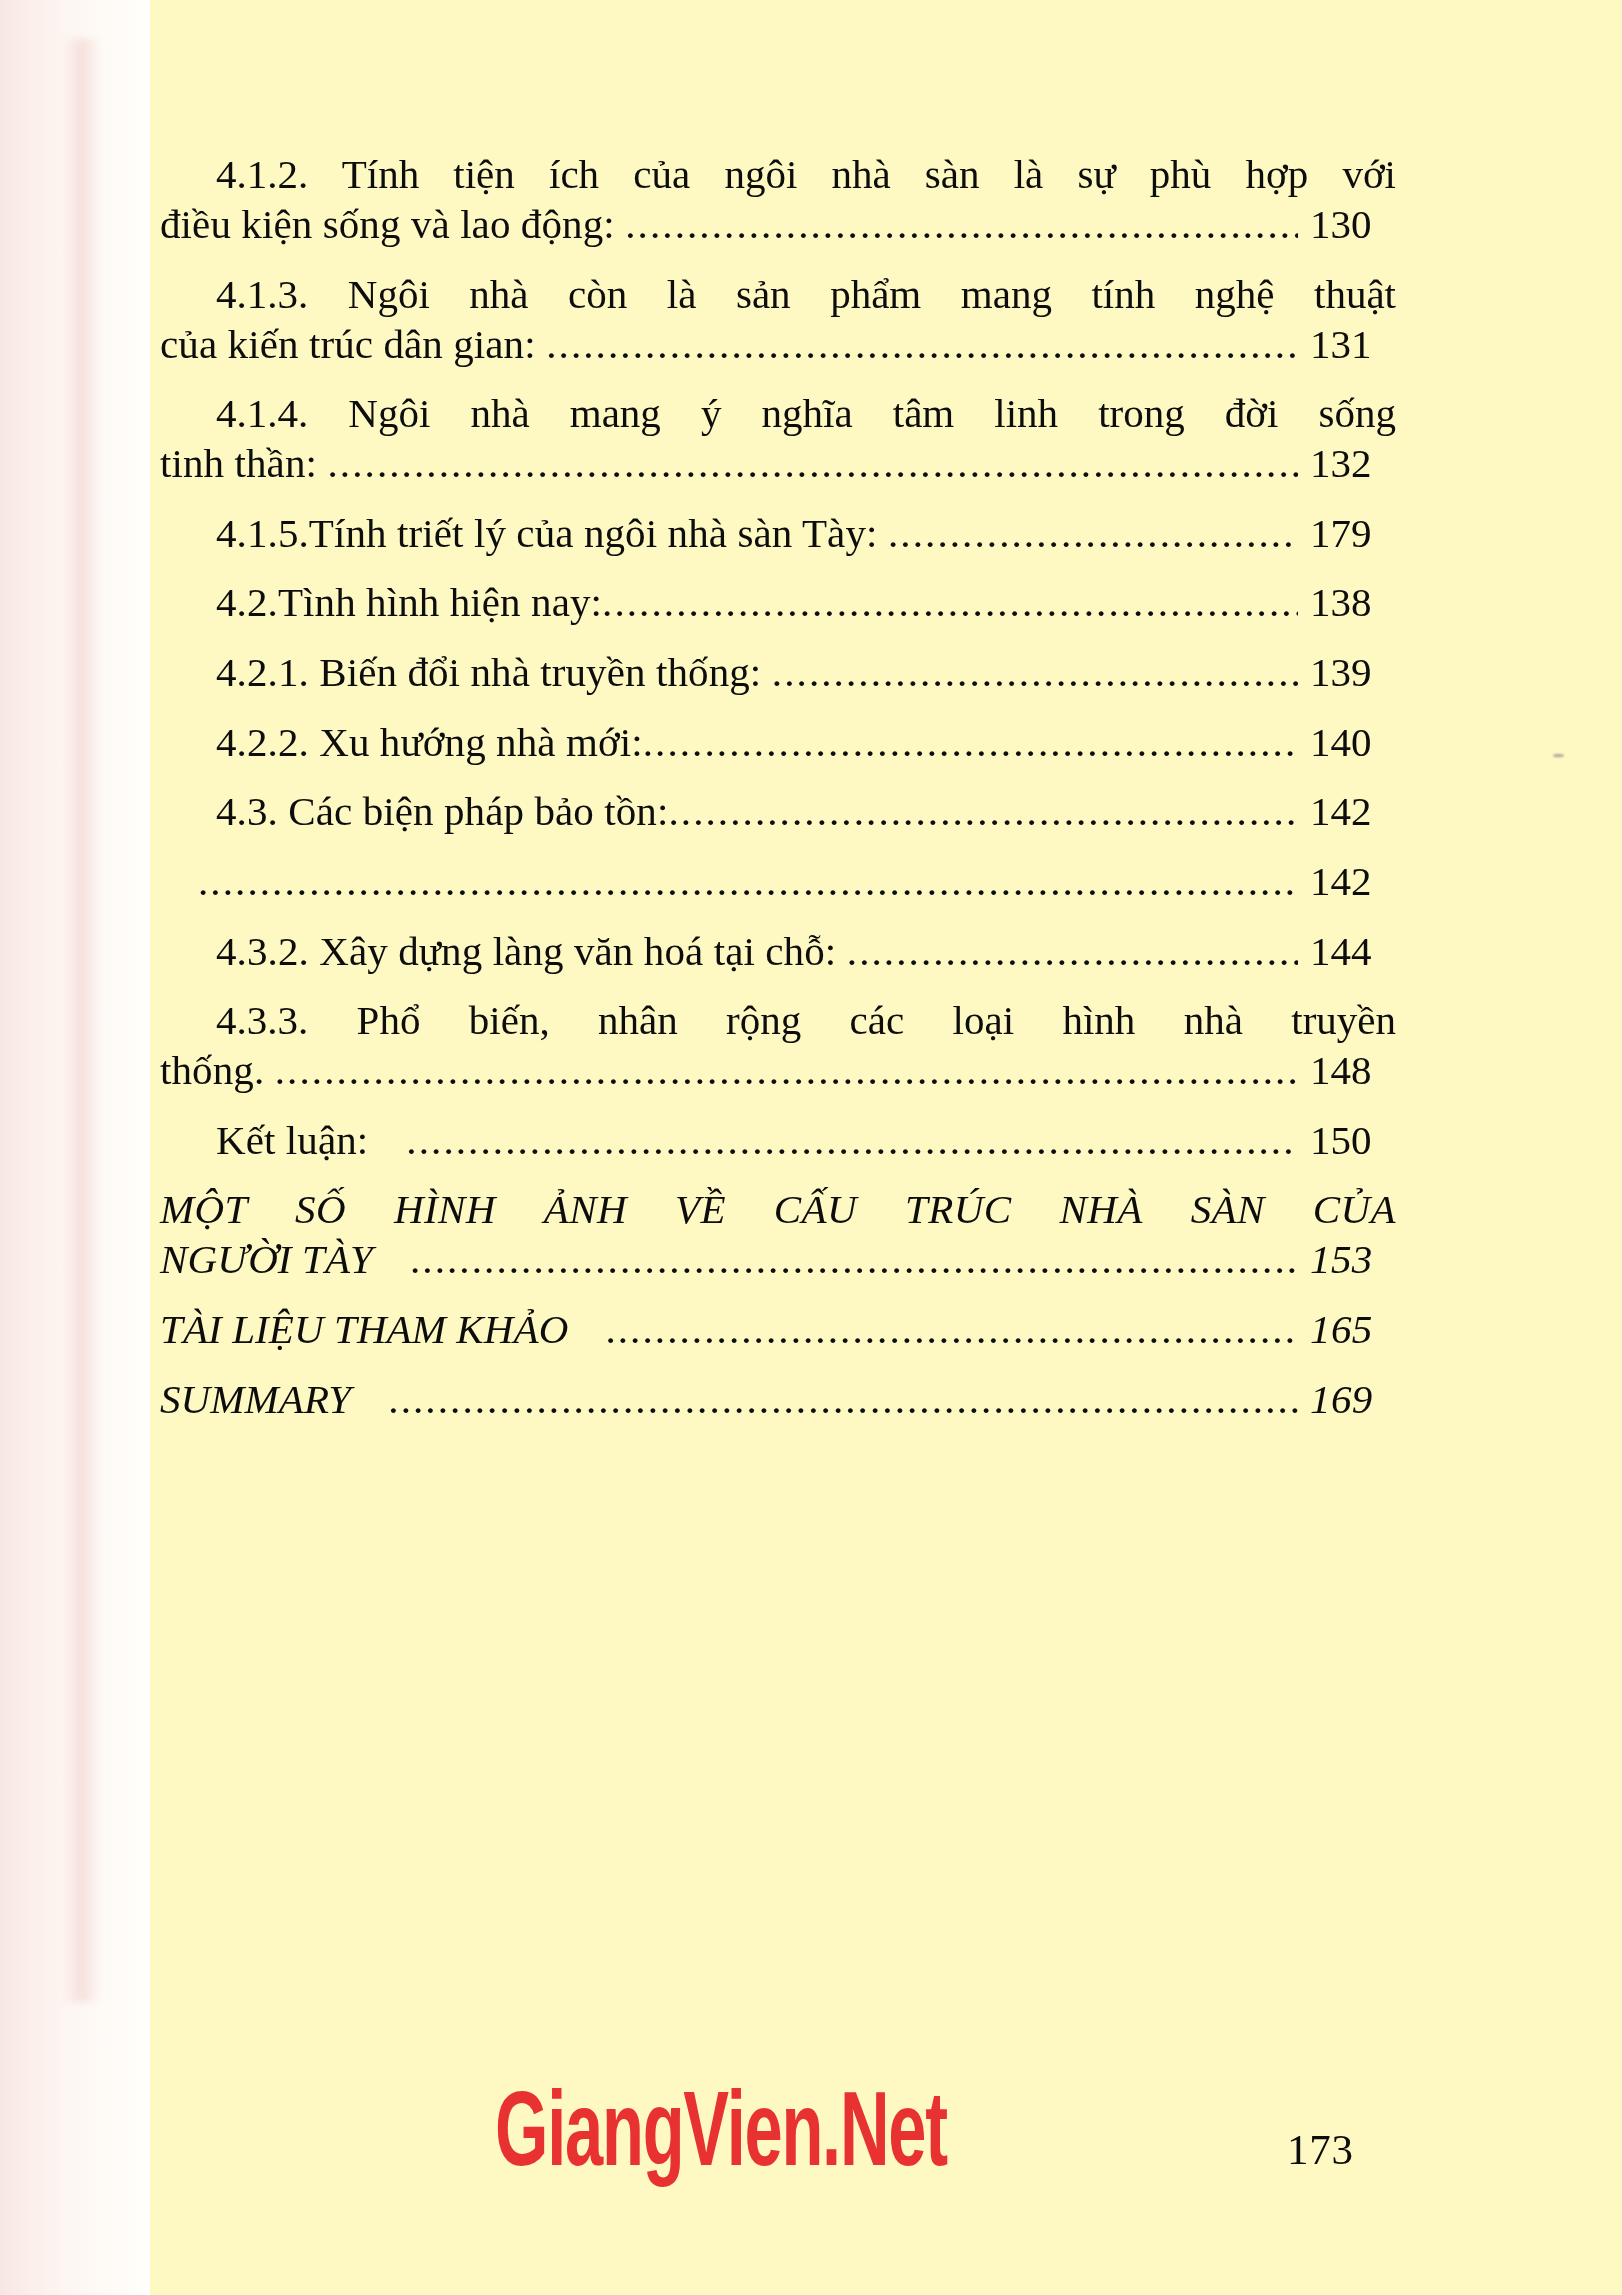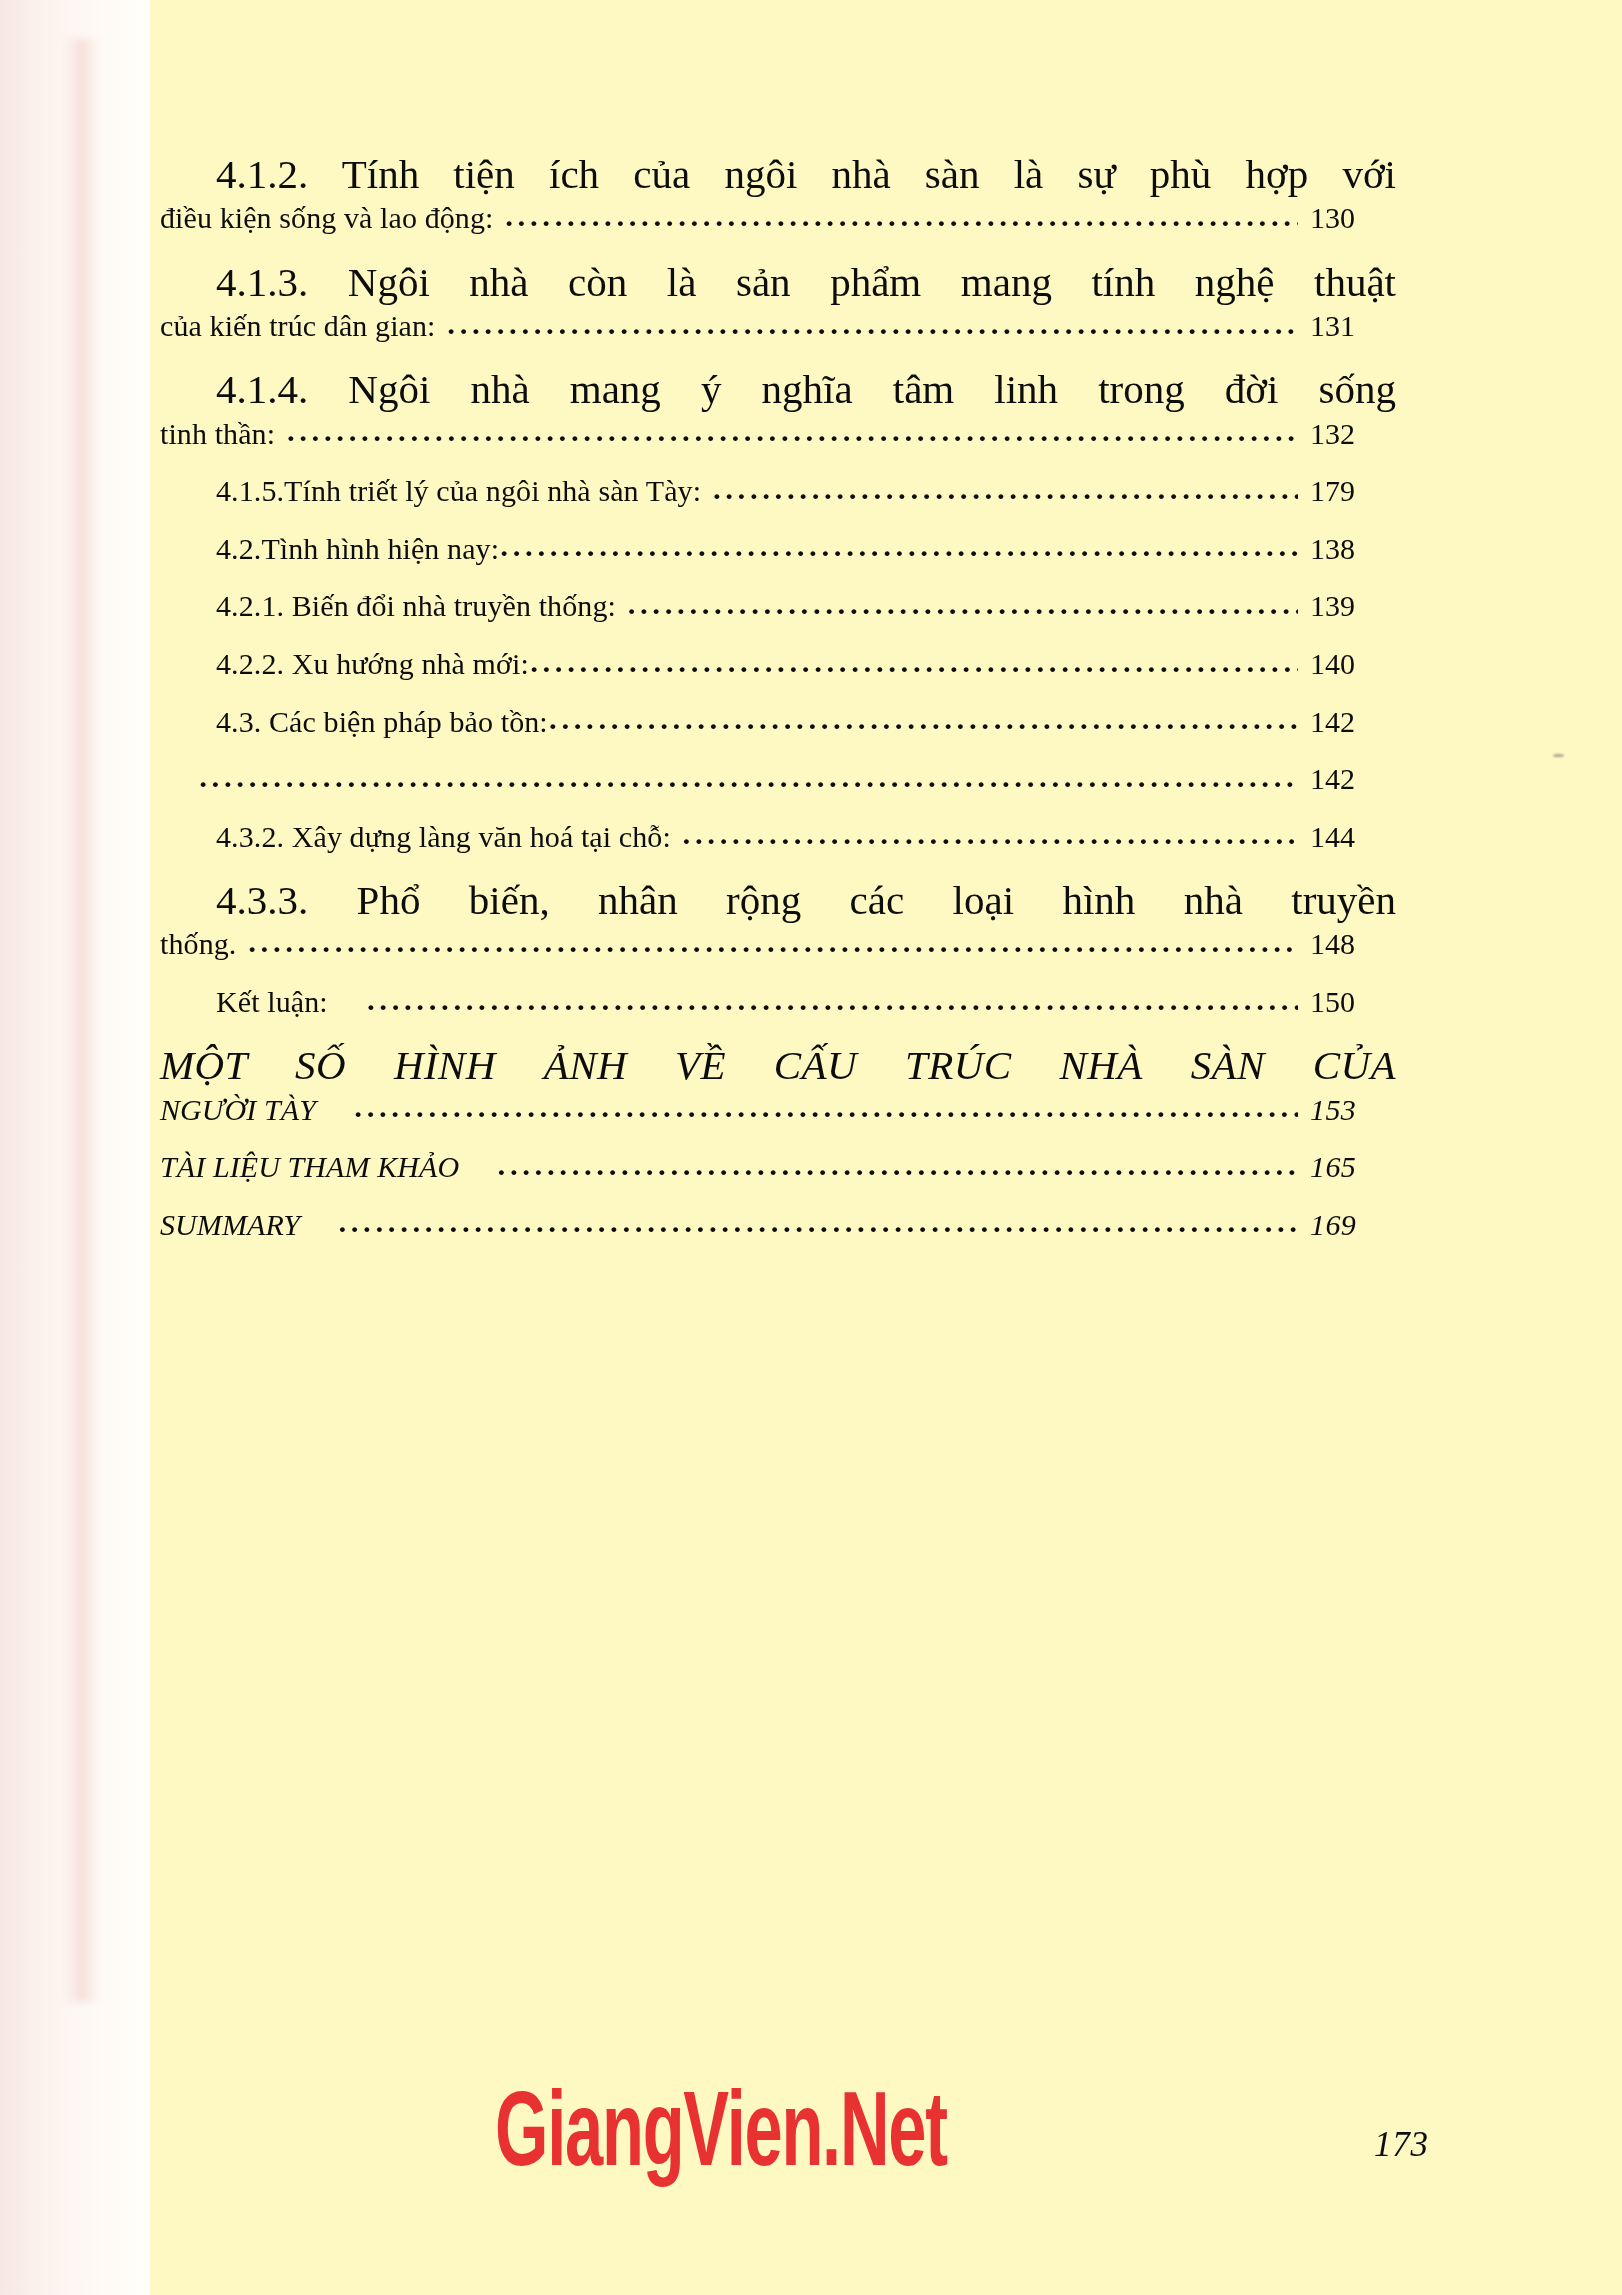--- a/index.html
+++ b/index.html
@@ -63,21 +63,21 @@
     left: 160px;
     top: 149px;
     width: 1236px;
   }
   .entry {
     margin-bottom: 19.6px;
   }
   .line {
     display: flex;
     align-items: flex-end;
-    font-size: 30px;
+    font-size: 41px;
     line-height: 1.22;
     white-space: nowrap;
   }
   
   .line.indent .label { padding-left: 56px; }
   .line.flush  .label { padding-left: 0; }
 
   .label {
     flex: 0 0 auto;
     letter-spacing: 0.1px;
@@ -131,25 +131,24 @@
     font-size: 73px;
     letter-spacing: -1.3px;
     color: #e83232;
     transform: scaleY(1.45) scaleX(.94);
     transform-origin: left top;
     line-height: 1;
     white-space: nowrap;
   }
   #folio {
     position: absolute;
-    left: 1374px;
+    left: 1287px;
     top: 2125px;
-    font-size: 35px;
+    font-size: 43px;
     letter-spacing: 0.7px;
-    font-style: italic;
   }
 </style>
 </head>
 <body>
 
 <div id="page">
   <div class="spine-shadow"></div>
   <div class="spine-streak"></div>
   <div class="edge-speck"></div>
 

